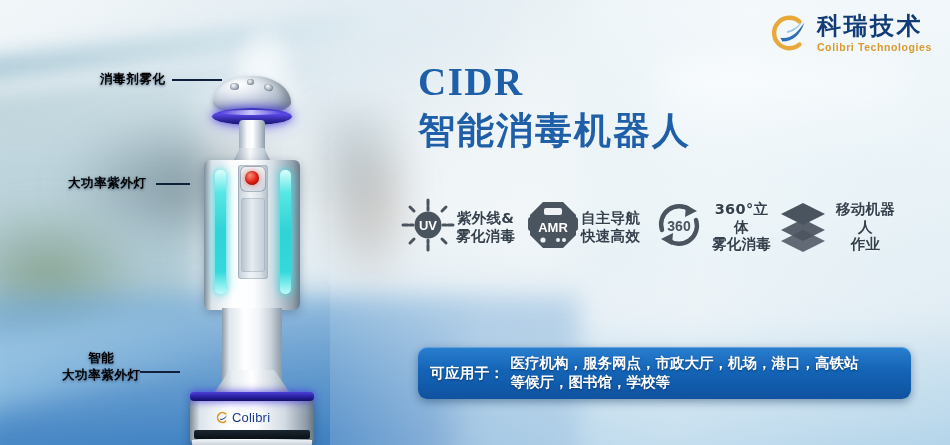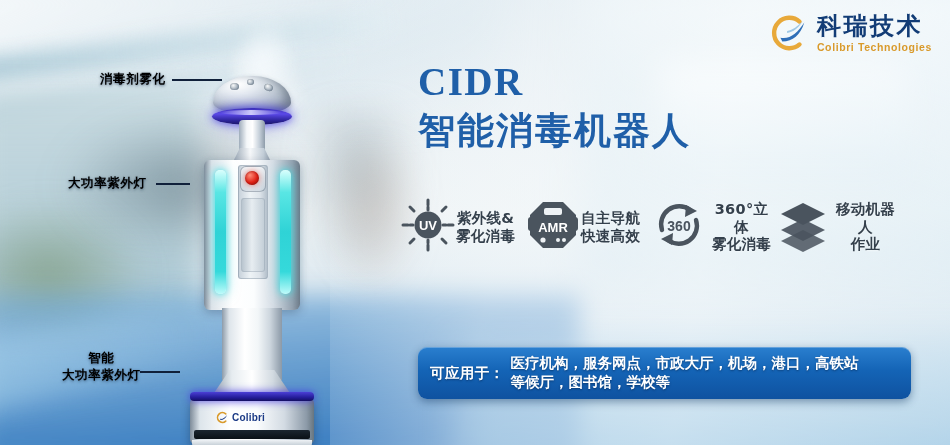--- a/index.html
+++ b/index.html
@@ -192,21 +192,21 @@
     position:absolute;left:30px;top:328px;width:124px;height:46px;border-radius:5px;
     background:linear-gradient(90deg,#7e8c9a 0%,#dde5eb 8%,#ffffff 32%,#fafcfd 54%,#d3dbe3 76%,#8c9aa8 94%,#67757f 100%);
     box-shadow:0 4px 10px rgba(20,40,70,.4);
   }
   .r-base-logo{
     position:absolute;left:56px;top:340px;width:72px;height:15px;
     display:flex;align-items:center;gap:3px;
   }
   .r-base-logo .mark{width:13px;height:13px;}
   .r-base-logo .txt{
-    font-size:10px;font-weight:bold;color:#1b3a86;letter-spacing:.2px;
+    font-size:13px;font-weight:normal;color:#1b3a86;letter-spacing:.2px;
     font-family:"Liberation Sans",sans-serif;
   }
   .r-base-dark{
     position:absolute;left:34px;top:360px;width:116px;height:9px;border-radius:2px;
     background:linear-gradient(180deg,#1b2630,#0a1016);
   }
   .r-base-foot{
     position:absolute;left:32px;top:370px;width:120px;height:7px;border-radius:0 0 4px 4px;
     background:linear-gradient(180deg,#eef2f5,#b9c4cd);
   }

